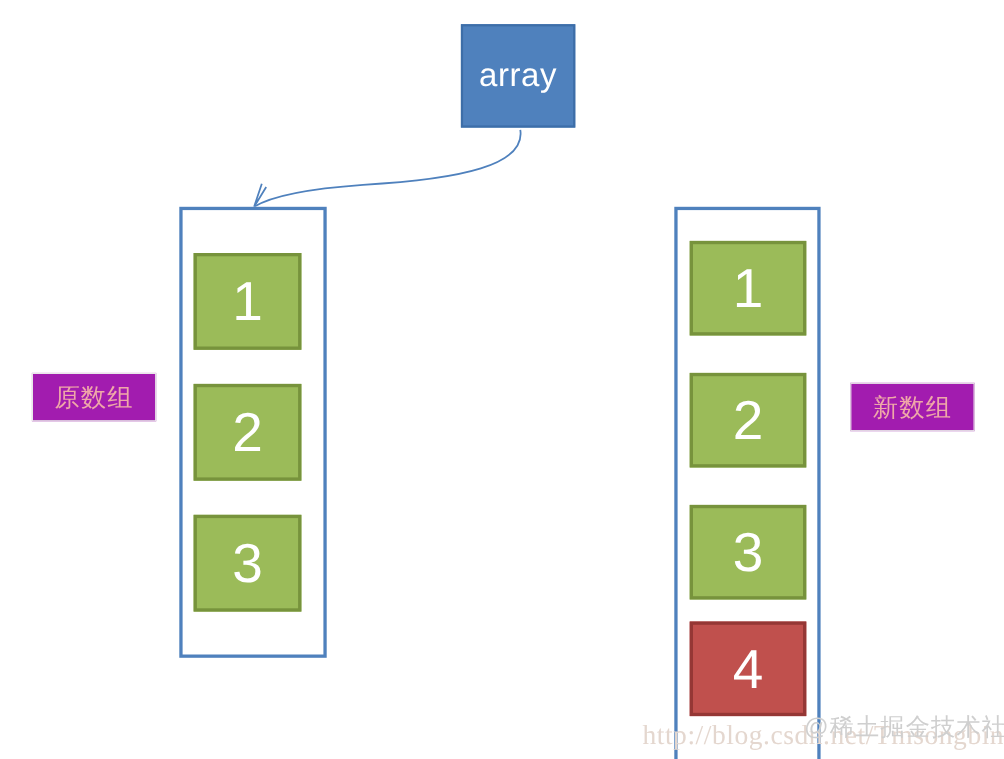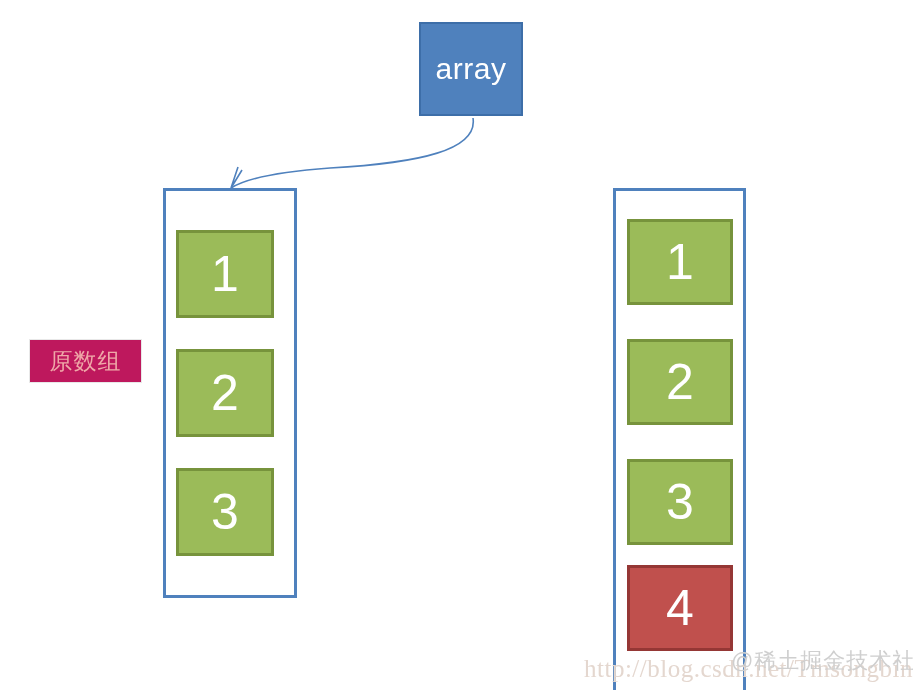--- a/index.html
+++ b/index.html
@@ -113,21 +113,21 @@
     height: 86px;
   }
   .rc1 { top: 219px; }
   .rc2 { top: 339px; }
   .rc3 { top: 459px; }
   .rc4 { top: 565px; }
 
   
   .side-label {
     position: absolute;
-    background: #be185d;
+    background: #a21caf;
     border: 1px solid #E8E8E8;
     box-sizing: border-box;
     display: flex;
     align-items: center;
     justify-content: center;
     color: #EFA8A8;
     font-size: 23px;
     letter-spacing: 1px;
   }
   .label-left {
@@ -202,17 +202,20 @@
   <div class="cell cell-green rc rc3">
     <span class="cell-value">3</span>
   </div>
   <div class="cell cell-red rc rc4">
     <span class="cell-value">4</span>
   </div>
 
   <div class="side-label label-left">
     <span>原数组</span>
   </div>
+  <div class="side-label label-right">
+    <span>新数组</span>
+  </div>
 
   <div class="watermark watermark-url">http://blog.csdn.net/Tmsongbin1</div>
   <div class="watermark watermark-brand">@稀土掘金技术社区</div>
 
 </div>
 
 </body></html>

